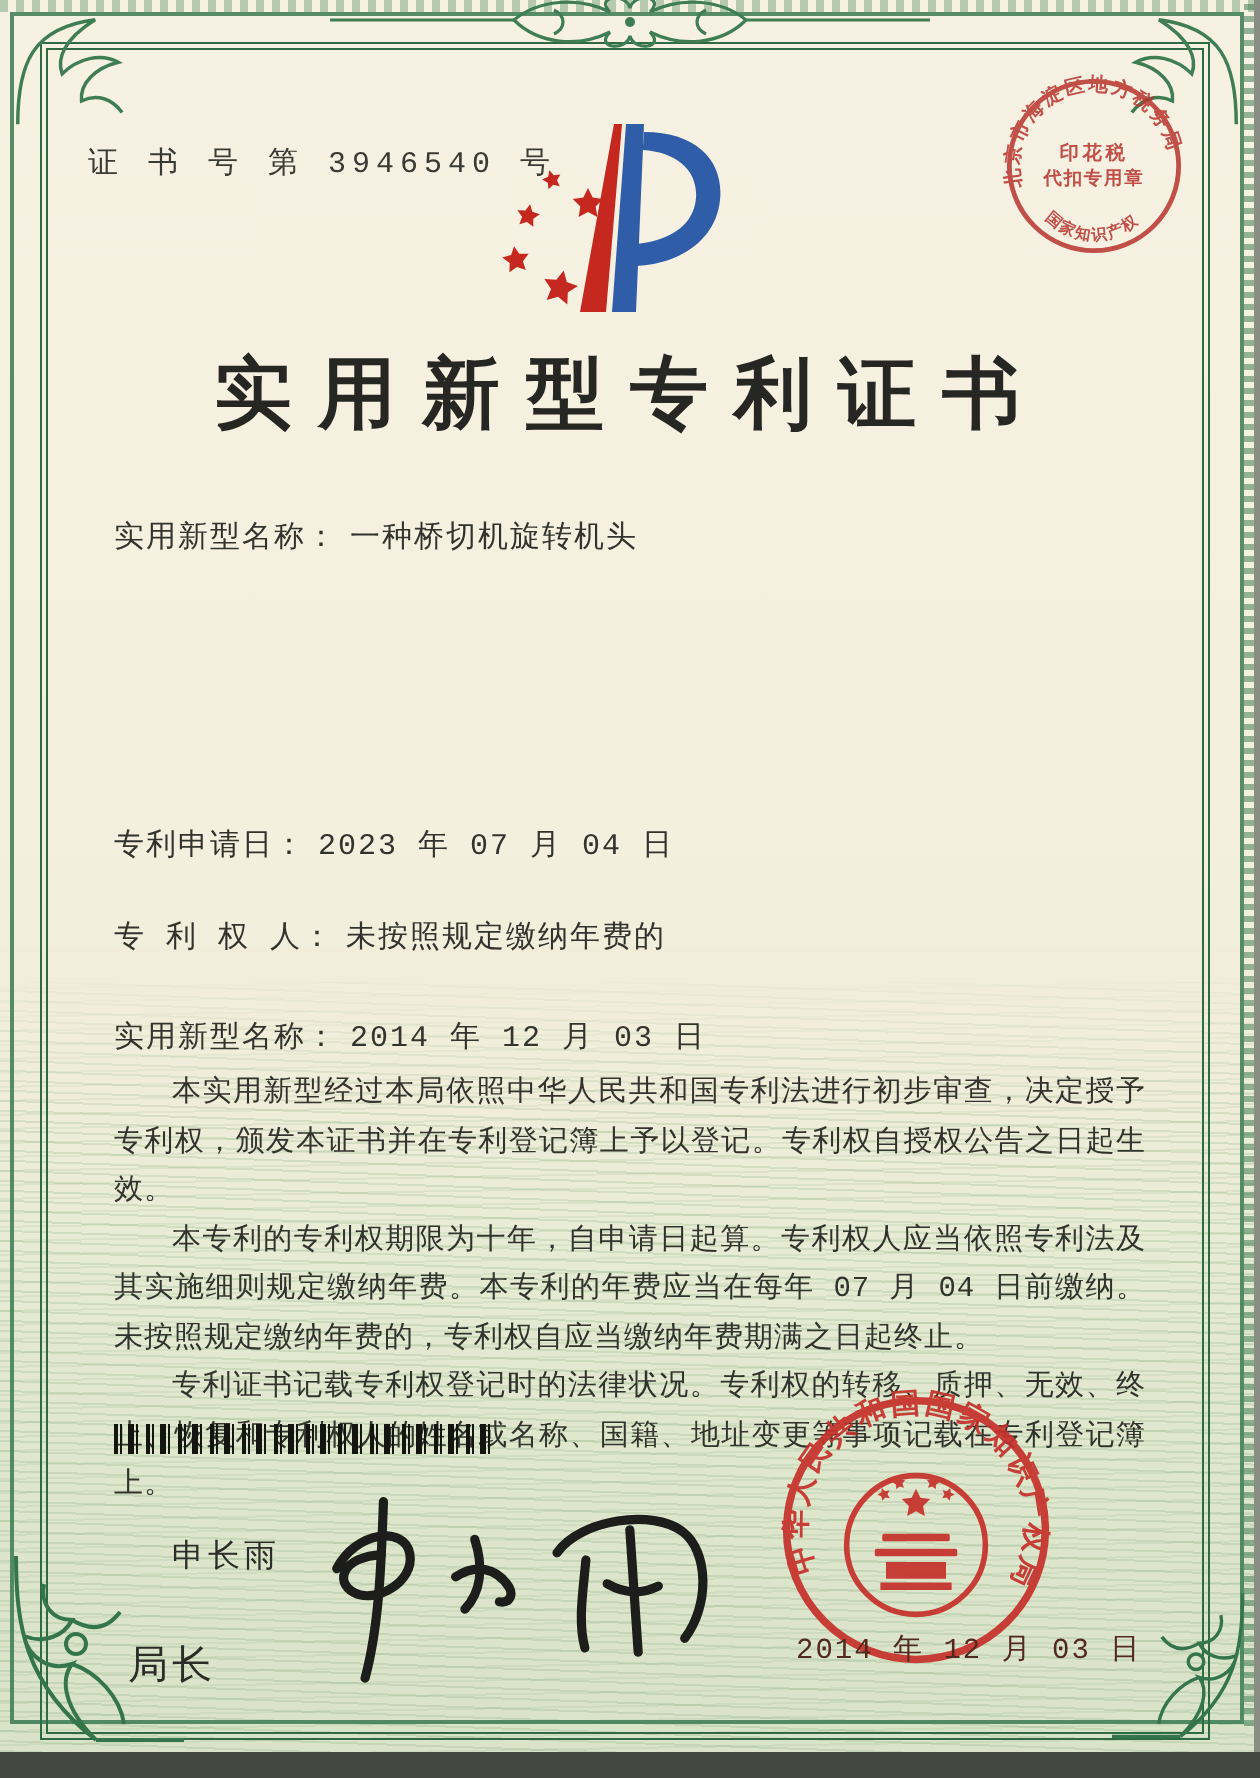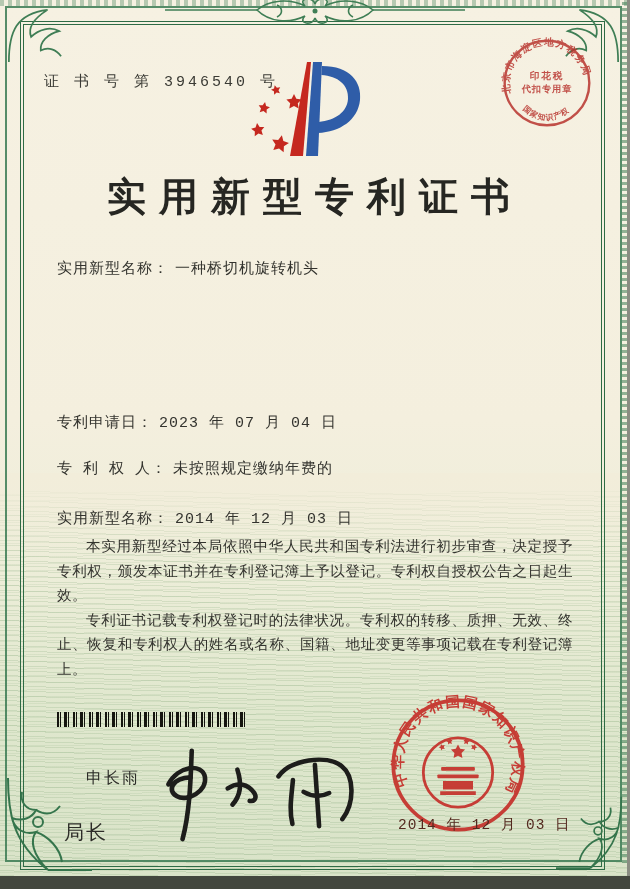--- a/index.html
+++ b/index.html
@@ -146,20 +146,21 @@
   </div>
   <div class="field" style="top:459px">
     <span class="flabel">专 利 权 人：</span><span class="fvalue">未按照规定缴纳年费的</span>
   </div>
   <div class="field" style="top:509px">
     <span class="flabel">实用新型名称：</span><span class="fvalue">2014 年 12 月 03 日</span>
   </div>
 
   <div class="paras">
     <p>本实用新型经过本局依照中华人民共和国专利法进行初步审查，决定授予专利权，颁发本证书并在专利登记簿上予以登记。专利权自授权公告之日起生效。</p>
+    <p>本专利的专利权期限为十年，自申请日起算。专利权人应当依照专利法及其实施细则规定缴纳年费。本专利的年费应当在每年 07 月 04 日前缴纳。未按照规定缴纳年费的，专利权自应当缴纳年费期满之日起终止。</p>
     <p>专利证书记载专利权登记时的法律状况。专利权的转移、质押、无效、终止、恢复和专利权人的姓名或名称、国籍、地址变更等事项记载在专利登记簿上。</p>
   </div>
 
   <div class="barcode"></div>
 
   <div class="signer-title">局长</div>
   <div class="signer-name">申长雨</div>
   <svg class="signature" viewBox="0 0 230 95">
     <g stroke="#1d1d1b" stroke-width="4.5" stroke-linecap="round" fill="none">
       <path d="M30 38 C40 20 64 18 66 32 C68 46 48 56 38 50 C28 44 34 32 52 32"></path>

